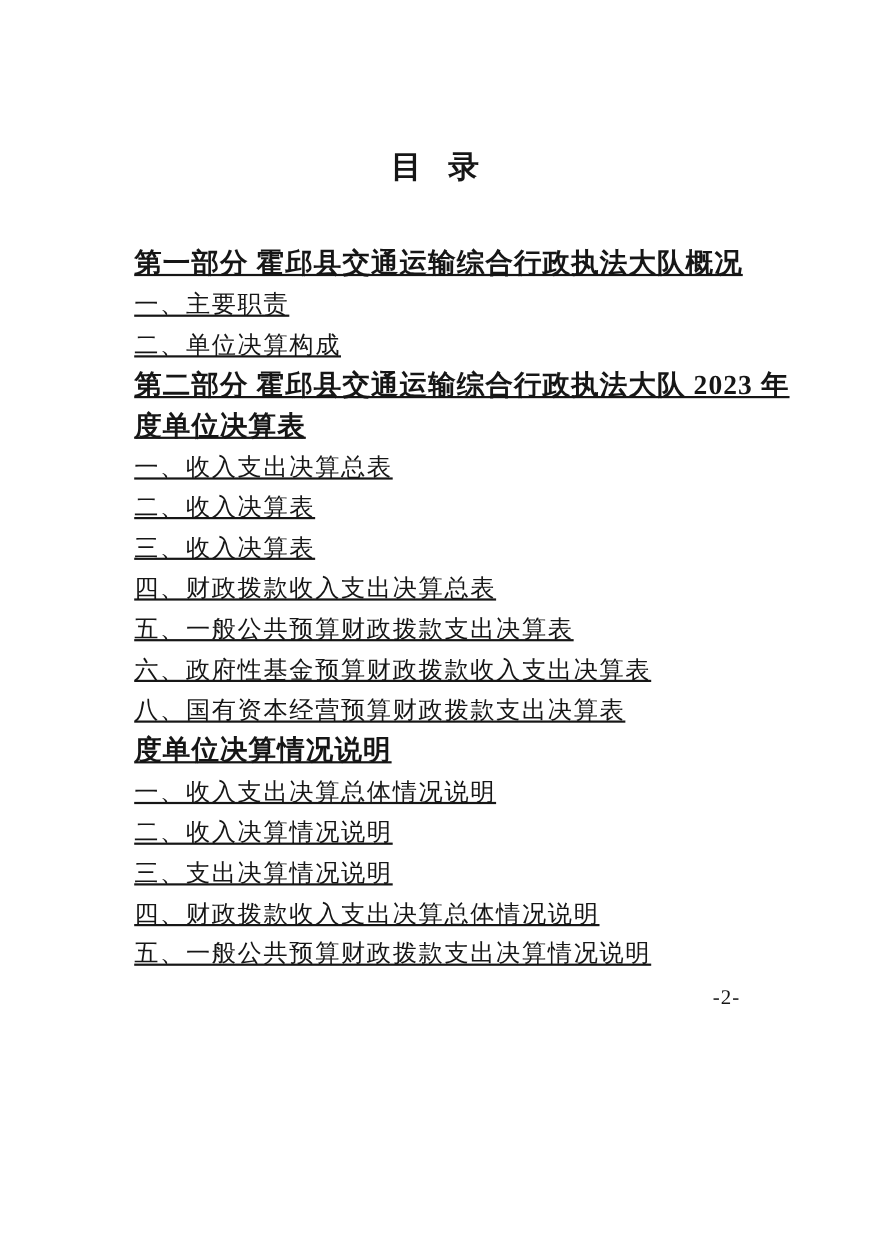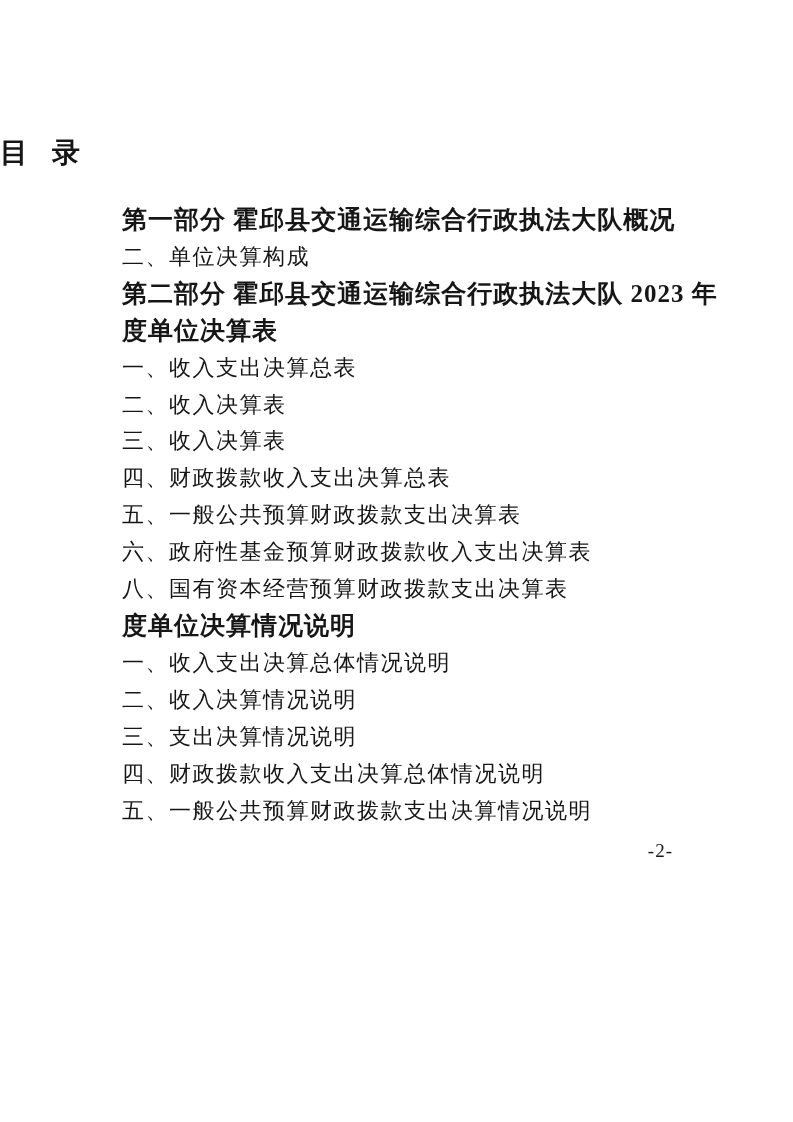--- a/index.html
+++ b/index.html
@@ -13,29 +13,30 @@
     height: 1122px;
     background: #ffffff;
     color: #161616;
     font-family: "Liberation Serif", "DejaVu Serif", serif;
     overflow: hidden;
     box-sizing: border-box;
   }
   .doc-title {
     margin: 0;
     padding-top: 136px;
-    text-align: left;
+    text-align: center;
     font-size: 28px;
     line-height: 34px;
     font-weight: bold;
     letter-spacing: 2px;
     word-spacing: 13px;
   }
   .toc {
-    margin: 32px 110px 0 122px;
+    margin: 52px 110px 0 122px;
+    text-decoration: underline;
   }
   .toc p {
     margin: 0;
     line-height: 36.9px;
     white-space: nowrap;
   }
   .toc .heading {
     font-size: 25px;
     font-weight: bold;
     letter-spacing: 1px;
@@ -55,20 +56,21 @@
 </head>
 <body>
 
 <div class="page">
 
   <h1 class="doc-title">目 录</h1>
 
   <div class="toc">
 
     <p class="heading">第一部分 霍邱县交通运输综合行政执法大队概况</p>
+    <p class="item">一、主要职责</p>
     <p class="item">二、单位决算构成</p>
 
     <p class="heading">第二部分 霍邱县交通运输综合行政执法大队 2023 年</p>
     <p class="heading">度单位决算表</p>
     <p class="item">一、收入支出决算总表</p>
     <p class="item">二、收入决算表</p>
     <p class="item">三、收入决算表</p>
     <p class="item">四、财政拨款收入支出决算总表</p>
     <p class="item">五、一般公共预算财政拨款支出决算表</p>
     <p class="item">六、政府性基金预算财政拨款收入支出决算表</p>

